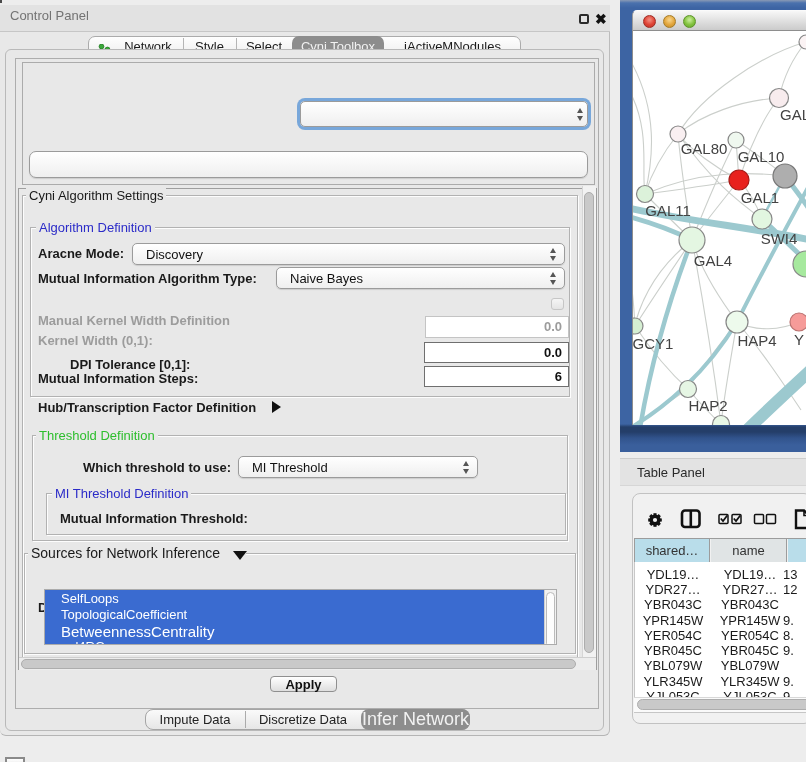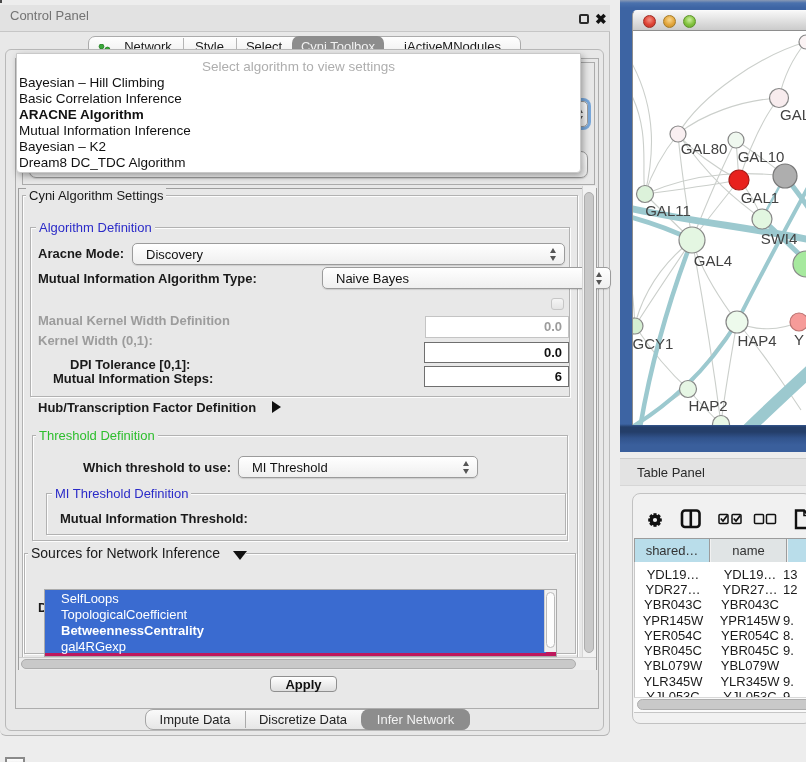--- a/index.html
+++ b/index.html
@@ -73,31 +73,31 @@
 
   <div class="grp" style="left:30px; top:222px; width:540px; height:170px;"></div>
   <div class="grplabel" style="left:36px; top:215px; color:#2B2BC8;">Algorithm Definition</div>
 
   <div class="lbl" style="left:38px; top:241px;">Aracne Mode:</div>
   <div class="combo" style="left:132px; top:238px; width:433px; height:22px;">
       <div class="cl">Discovery</div>
       <div class="stepper"></div>
     </div>
   <div class="lbl" style="left:38px; top:266px;">Mutual Information Algorithm Type:</div>
-  <div class="combo" style="left:276px; top:262px; width:289px; height:22px;margin-left:46px;">
+  <div class="combo" style="left:276px; top:262px; width:289px; height:22px;">
       <div class="cl">Naive Bayes</div>
       <div class="stepper"></div>
     </div>
   <div class="lbl lbldis" style="left:38px; top:291px;">Manual Kernel Width Definition</div>
   <div class="abs" style="left:551px; top:293px; width:13px; height:12px; border:1px solid #C6C6C6; border-radius:3px; background:linear-gradient(#F5F5F5,#E4E4E4);"></div>
   <div class="lbl lbldis" style="left:38px; top:311px;">Kernel Width (0,1):</div>
   <div class="tf tfdis" style="left:425px; top:311px; width:144px; height:22px;">0.0</div>
   <div class="lbl" style="left:38px; top:352px;margin-left:32px;">DPI Tolerance [0,1]:</div>
   <div class="tf" style="left:424px; top:337px; width:145px; height:21px;">0.0</div>
-  <div class="lbl" style="left:38px; top:366px;margin-left:15px;">Mutual Information Steps:</div>
+  <div class="lbl" style="left:38px; top:366px;">Mutual Information Steps:</div>
   <div class="tf" style="left:424px; top:361px; width:145px; height:21px;">6</div>
 
   <div class="lbl" style="left:38px; top:395px; font-size:13px;">Hub/Transcription Factor Definition</div>
   <div class="abs" style="left:272px; top:396px; width:0; height:0; border-top:6px solid transparent; border-bottom:6px solid transparent; border-left:9px solid #111;"></div>
 
   <div class="grp" style="left:32px; top:430px; width:536px; height:106px;"></div>
   <div class="grplabel" style="left:36px; top:423px; color:#2DBE2D;">Threshold Definition</div>
   <div class="lbl" style="left:60px; top:455px; width:171px; text-align:right;">Which threshold to use:</div>
   <div class="combo" style="left:238px; top:451px; width:240px; height:22px;">
       <div class="cl">MI Threshold</div>
@@ -105,53 +105,44 @@
     </div>
   <div class="grp" style="left:46px; top:488px; width:520px; height:42px;"></div>
   <div class="grplabel" style="left:52px; top:481px; color:#2B2BC8;">MI Threshold Definition</div>
   <div class="lbl" style="left:60px; top:506px;">Mutual Information Threshold:</div>
 
   <div class="grp" style="left:24px; top:548px; width:552px; height:101px;"></div>
   <div class="grplabel" style="left:28px; top:540px; color:#1A1A1A; padding-right:26px; font-size:14px;">Sources for Network Inference</div>
   <div class="abs" style="left:233px; top:546px; width:0; height:0; border-left:7px solid transparent; border-right:7px solid transparent; border-top:9px solid #111;"></div>
   <div class="lbl" style="left:38px; top:566px;margin-top:29px;">Data Attributes</div>
 
-  <div class="abs" style="left:44px; top:584px; width:513px; height:68px; border:1px solid #ABABAB; background:#be185d; overflow:hidden;">
+  <div class="abs" style="left:44px; top:584px; width:513px; height:56px; border:1px solid #ABABAB; background:#000000; overflow:hidden;">
     <div style="position:absolute;left:0;top:0;width:501px;height:63px;background:#3A6BD0;"></div>
     <div style="position:absolute;left:16px;top:1px;font-size:13px;color:#FFF;">SelfLoops</div>
     <div style="position:absolute;left:16px;top:17px;font-size:13px;color:#FFF;">TopologicalCoefficient</div>
-    <div style="position:absolute;left:16px;top:33px;font-size:13px;color:#FFF;font-weight:bold;">BetweennessCentrality</div>
+    <div style="position:absolute;left:16px;top:33px;font-size:15px;color:#FFF;">BetweennessCentrality</div>
     <div style="position:absolute;left:16px;top:49px;font-size:13px;color:#FFF;">gal4RGexp</div>
     <div style="position:absolute;left:499px;top:0;width:13px;height:62px;background:#F1F1F1;border-left:1px solid #CFCFCF;"></div>
     <div style="position:absolute;left:501px;top:2px;width:9px;height:56px;background:#FDFDFD;border:1px solid #BBB;border-radius:5px;"></div>
   </div>
 
   <div class="abs" style="left:582px; top:181px; width:14px; height:471px; background:#F2F2F2; border-left:1px solid #D6D6D6;"></div>
   <div class="abs" style="left:584px; top:187px; width:10px; height:461px; background:#C9C9C9; border:1px solid #ADADAD; border-radius:6px;"></div>
 
   <div class="abs" style="left:19px; top:652px; width:577px; height:13px; background:#EDEDED; border-top:1px solid #CFCFCF;"></div>
   <div class="abs" style="left:21px; top:654px; width:555px; height:10px; background:#C9C9C9; border:1px solid #ADADAD; border-radius:5px;"></div>
 
   <div class="abs" style="left:270px; top:671px; width:67px; height:16px; border:1px solid #8F8F8F; border-radius:4px; background:linear-gradient(#FFFFFF,#DEDEDE); font-size:13px; font-weight:bold; text-align:center; line-height:15px; color:#111;">Apply</div>
 
   <div class="abs" style="left:145px; top:704px; width:325px; height:21px; border:1px solid #A5A5A5; border-radius:8px; background:linear-gradient(#FAFAFA,#E6E6E6);"></div>
   <div class="abs" style="left:145px; top:704px; width:100px; height:21px; font-size:13px; color:#222; text-align:center; line-height:21px;">Impute Data</div>
   <div class="abs" style="left:245px; top:706px; width:1px; height:17px; background:#ABABAB;"></div>
   <div class="abs" style="left:245px; top:704px; width:116px; height:21px; font-size:13px; color:#222; text-align:center; line-height:21px;">Discretize Data</div>
-  <div class="abs" style="left:361px; top:704px; width:109px; height:21px; border-radius:8px; background:#8D8D8D; font-size:13px; color:#F2F2F2; text-align:center; line-height:21px;">Infer Network</div>
-
-  <div class="abs" style="left:16px; top:48px; width:565px; height:120px; background:#FFF; border:1px solid #C9C9C9; border-radius:0 0 4px 4px; box-shadow:2px 3px 7px rgba(0,0,0,0.35); font-size:13.5px;">
-    <div style="position:absolute;left:0;top:5px;width:100%;text-align:center;color:#AEAEAE;">Select algorithm to view settings</div>
-    <div style="position:absolute;left:2px;top:21px;color:#111;">Bayesian – Hill Climbing</div>
-    <div style="position:absolute;left:2px;top:37px;color:#111;">Basic Correlation Inference</div>
-    <div style="position:absolute;left:2px;top:53px;color:#111;font-weight:bold;">ARACNE Algorithm</div>
-    <div style="position:absolute;left:2px;top:69px;color:#111;">Mutual Information Inference</div>
-    <div style="position:absolute;left:2px;top:85px;color:#111;">Bayesian – K2</div>
-    <div style="position:absolute;left:2px;top:101px;color:#111;">Dream8 DC_TDC Algorithm</div>
-  </div>
+  <div class="abs" style="left:361px; top:704px; width:109px; height:21px; border-radius:8px; background:#8D8D8D; font-size:18px; color:#F2F2F2; text-align:center; line-height:21px;">Infer Network</div>
+
 </div>
 
 <div class="abs" style="left:5px; top:757px; width:20px; height:10px; border:2px solid #8A8A8A; background:linear-gradient(#FFFFFF,#E8E8E8);"></div>
 
 <div class="abs" style="left:620px; top:0; width:186px; height:452px; background:linear-gradient(#8A9AB5 0px,#4A71AD 3px,#3D64A3 8px,#3D64A3 424px,#243E69 427px,#243E69 432px,#31538C 438px,#3A5F9C 445px,#3A5F9C 452px);"></div>
 
 <div class="abs" style="left:632px; top:10px; width:174px; height:21px; background:linear-gradient(#F7F7F7,#CBCBCB); border-radius:5px 0 0 0; border-top:1px solid #FAFAFA; border-left:1px solid #9A9A9A; border-bottom:1px solid #8E8E8E;"></div>
 <div class="abs" style="left:643px; top:15px; width:13px; height:13px; border-radius:50%; background:radial-gradient(circle at 50% 35%, #F08376 10%, #DE4335 55%, #B8362B 100%); border:0.5px solid #9F2C24;"></div>
 <div class="abs" style="left:663px; top:15px; width:13px; height:13px; border-radius:50%; background:radial-gradient(circle at 50% 35%, #F5CE7F 10%, #E2A53C 55%, #BF8A2C 100%); border:0.5px solid #A67C26;"></div>
 <div class="abs" style="left:683px; top:15px; width:13px; height:13px; border-radius:50%; background:radial-gradient(circle at 50% 35%, #C0E88E 10%, #82C23E 55%, #64A52E 100%); border:0.5px solid #5D9429;"></div>

